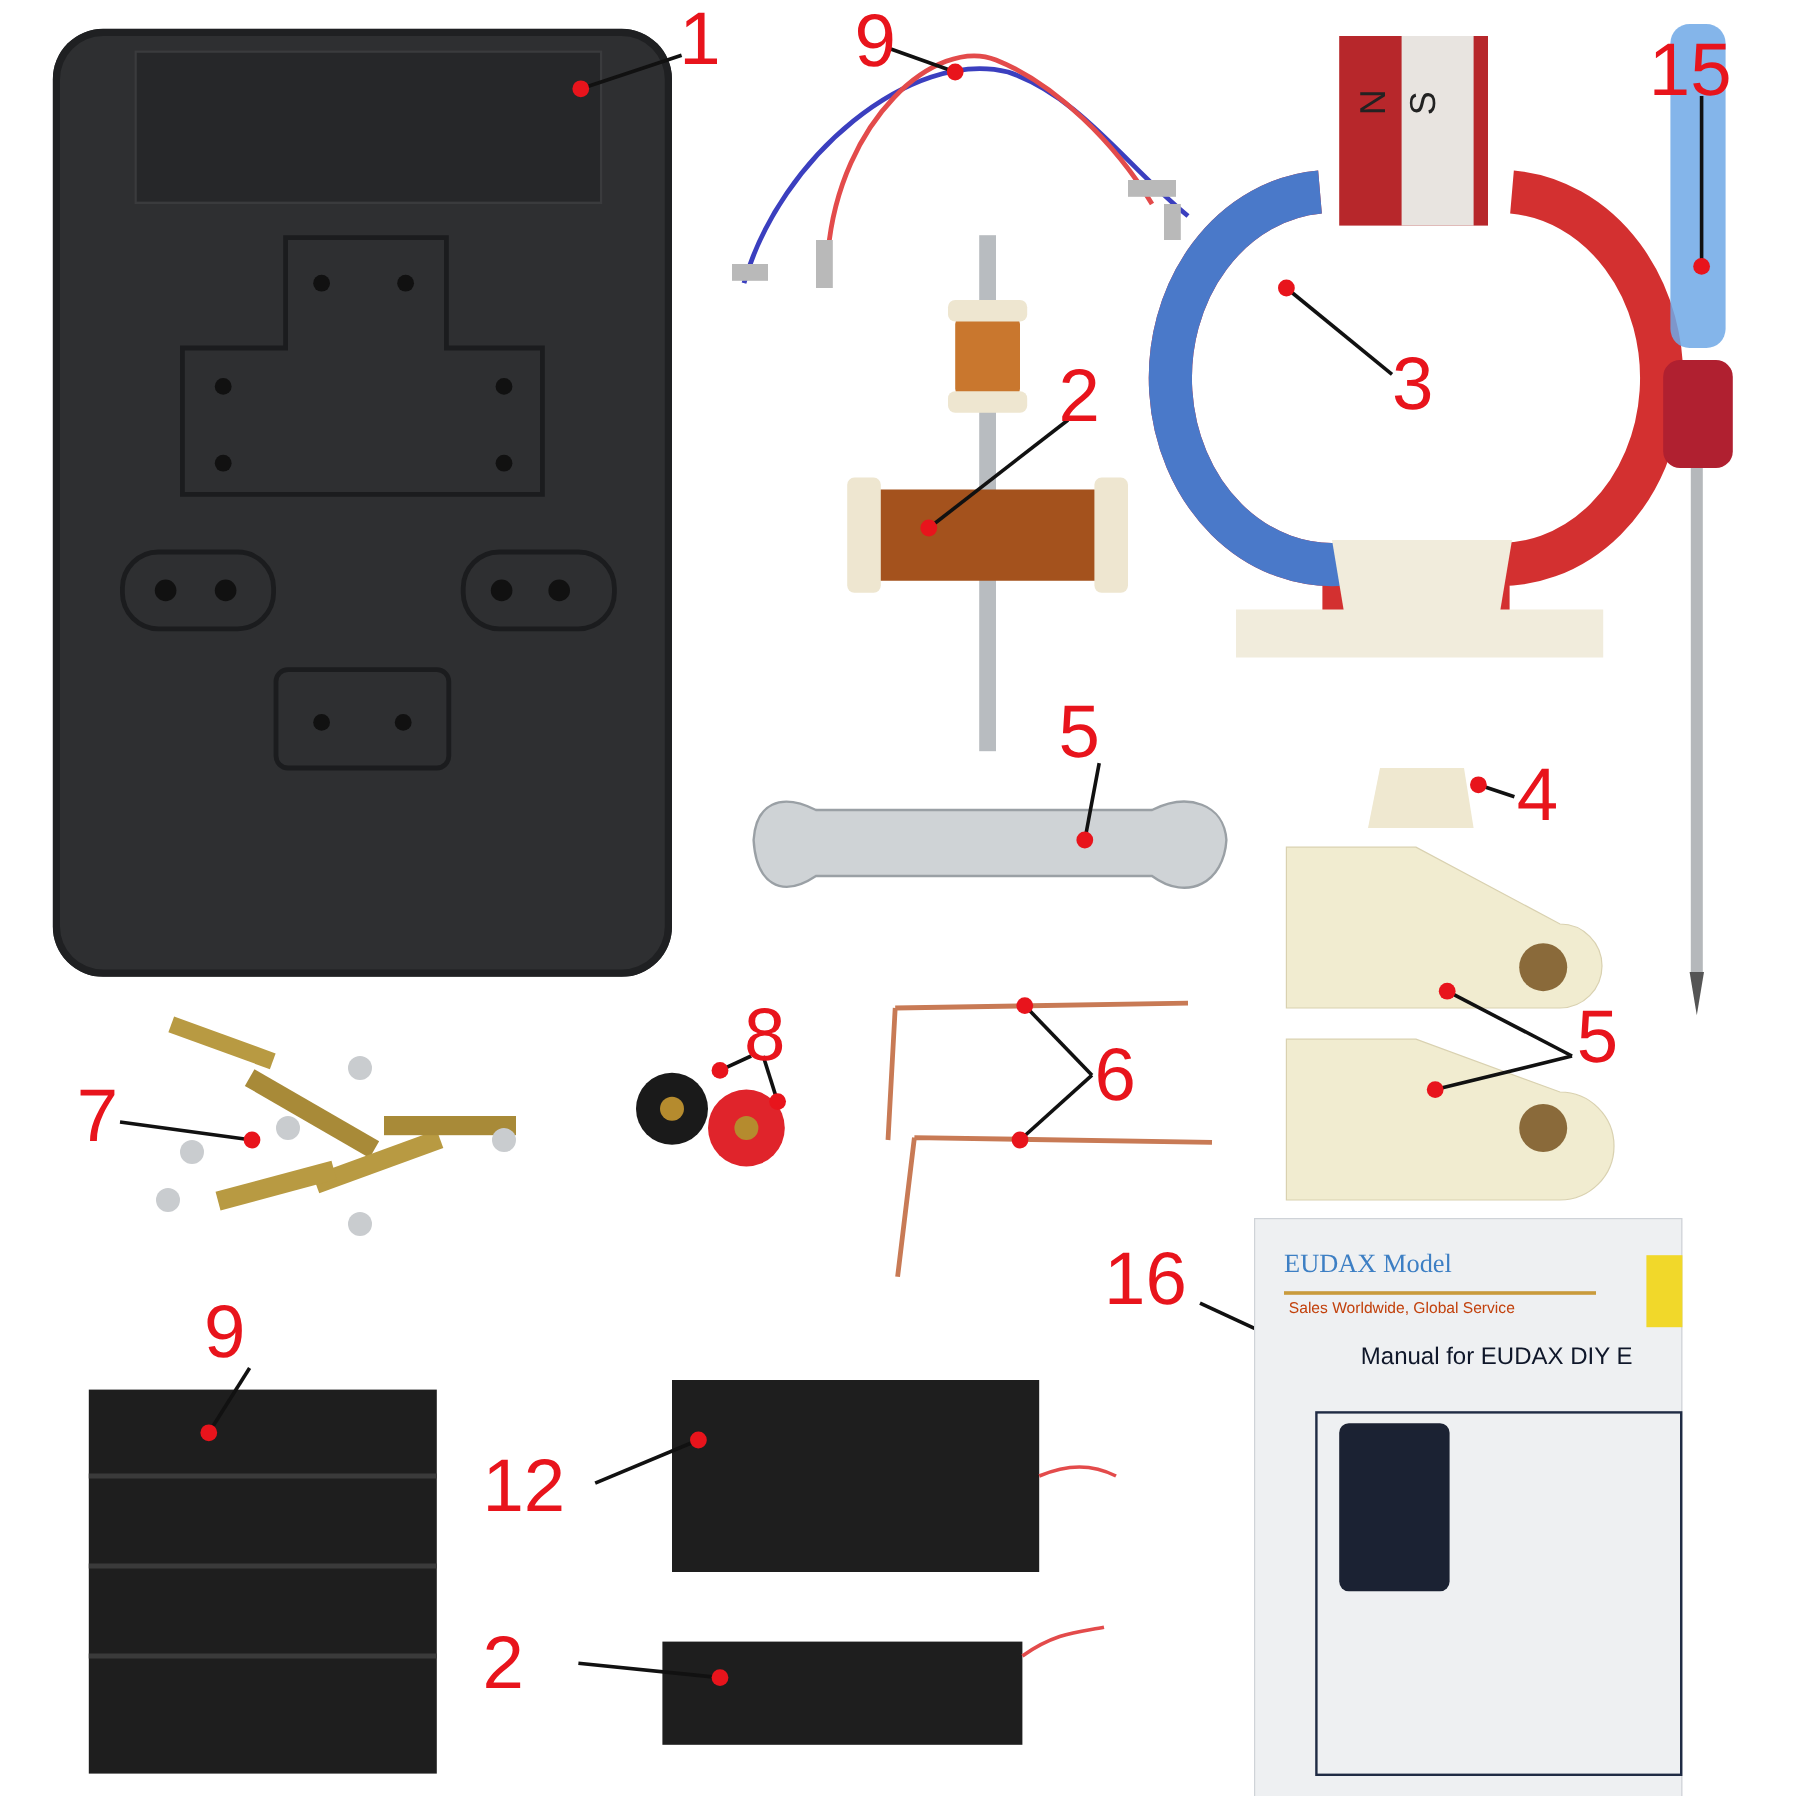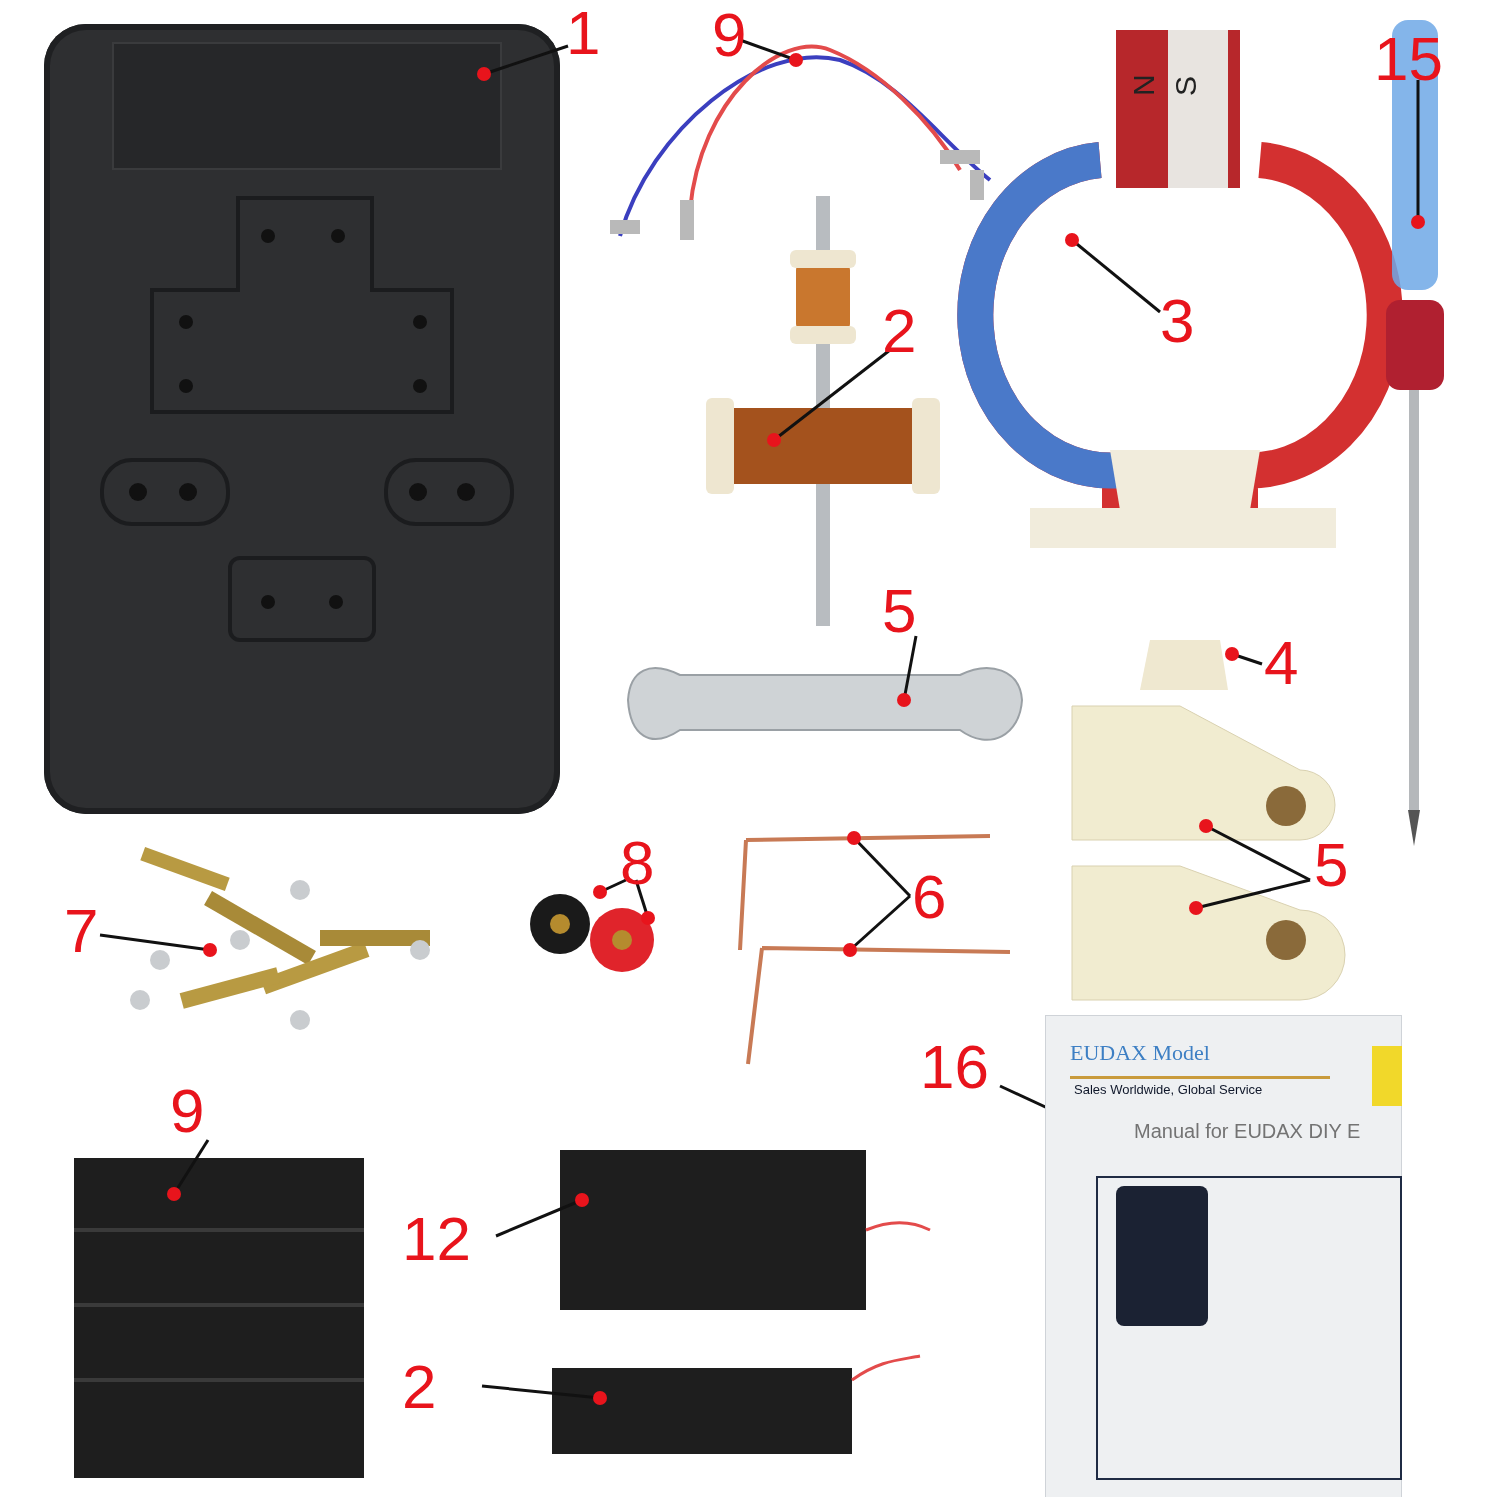--- a/index.html
+++ b/index.html
@@ -5,22 +5,22 @@
   html,body{margin:0;padding:0;background:#fff;}
   body{width:1497px;height:1497px;position:relative;overflow:hidden;font-family:"Liberation Sans",sans-serif;}
   .abs{position:absolute;}
   .num{position:absolute;color:#e8141c;font-size:62px;font-family:"Liberation Sans",sans-serif;line-height:1;}
   .dot{position:absolute;width:14px;height:14px;border-radius:50%;background:#e8141c;transform:translate(-7px,-7px);}
   svg{position:absolute;left:0;top:0;}
   .base{left:44px;top:24px;width:516px;height:790px;background:#2e2f31;border-radius:42px;box-shadow:inset 0 0 0 6px #1f2022;}
   .base-label{left:112px;top:42px;width:386px;height:124px;background:#262729;border:2px solid #3a3b3d;}
   .manual{left:1045px;top:1015px;width:355px;height:482px;background:#eef0f2;border:1px solid #cfd3d8;}
   .brand{font-family:"Liberation Serif",serif;color:#3d7fc4;font-size:22px;}
-  .tag{font-size:13px;color:#0f172a;text-align:right;}
-  .mtitle{font-size:20px;color:#737373;}
+  .tag{font-size:13px;color:#c2410c;text-align:right;}
+  .mtitle{font-size:20px;color:#0f172a;}
   .yellow{background:#f1d82a;}
 </style>
 </head>
 <body>
 
 <div class="abs base"></div>
 <div class="abs base-label"></div>
 
 <svg width="1497" height="1497" viewBox="0 0 1497 1497">
 

